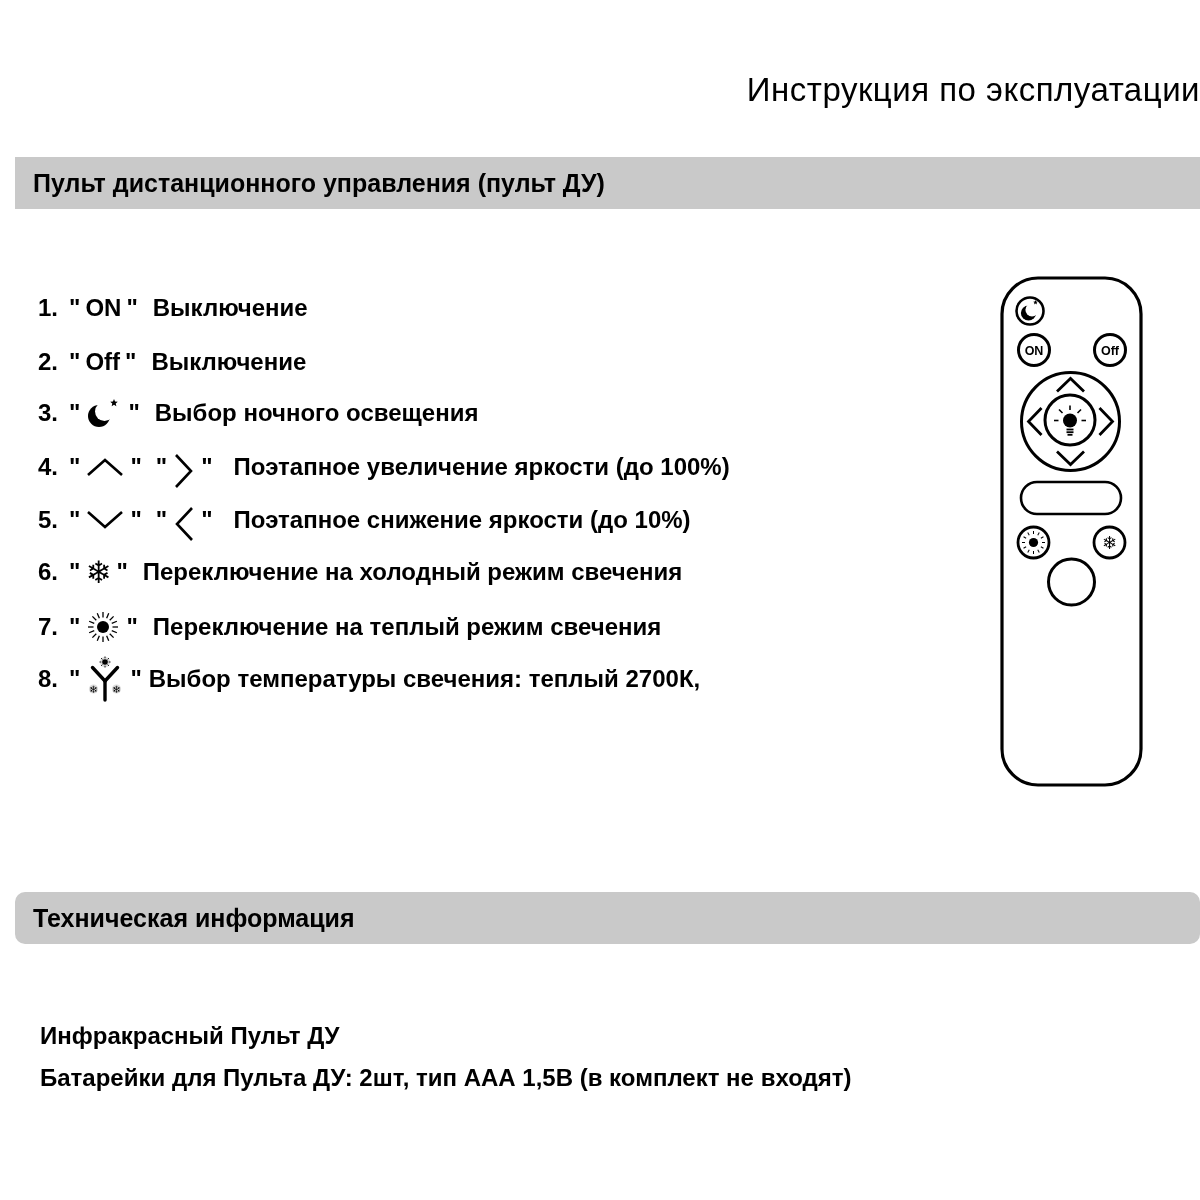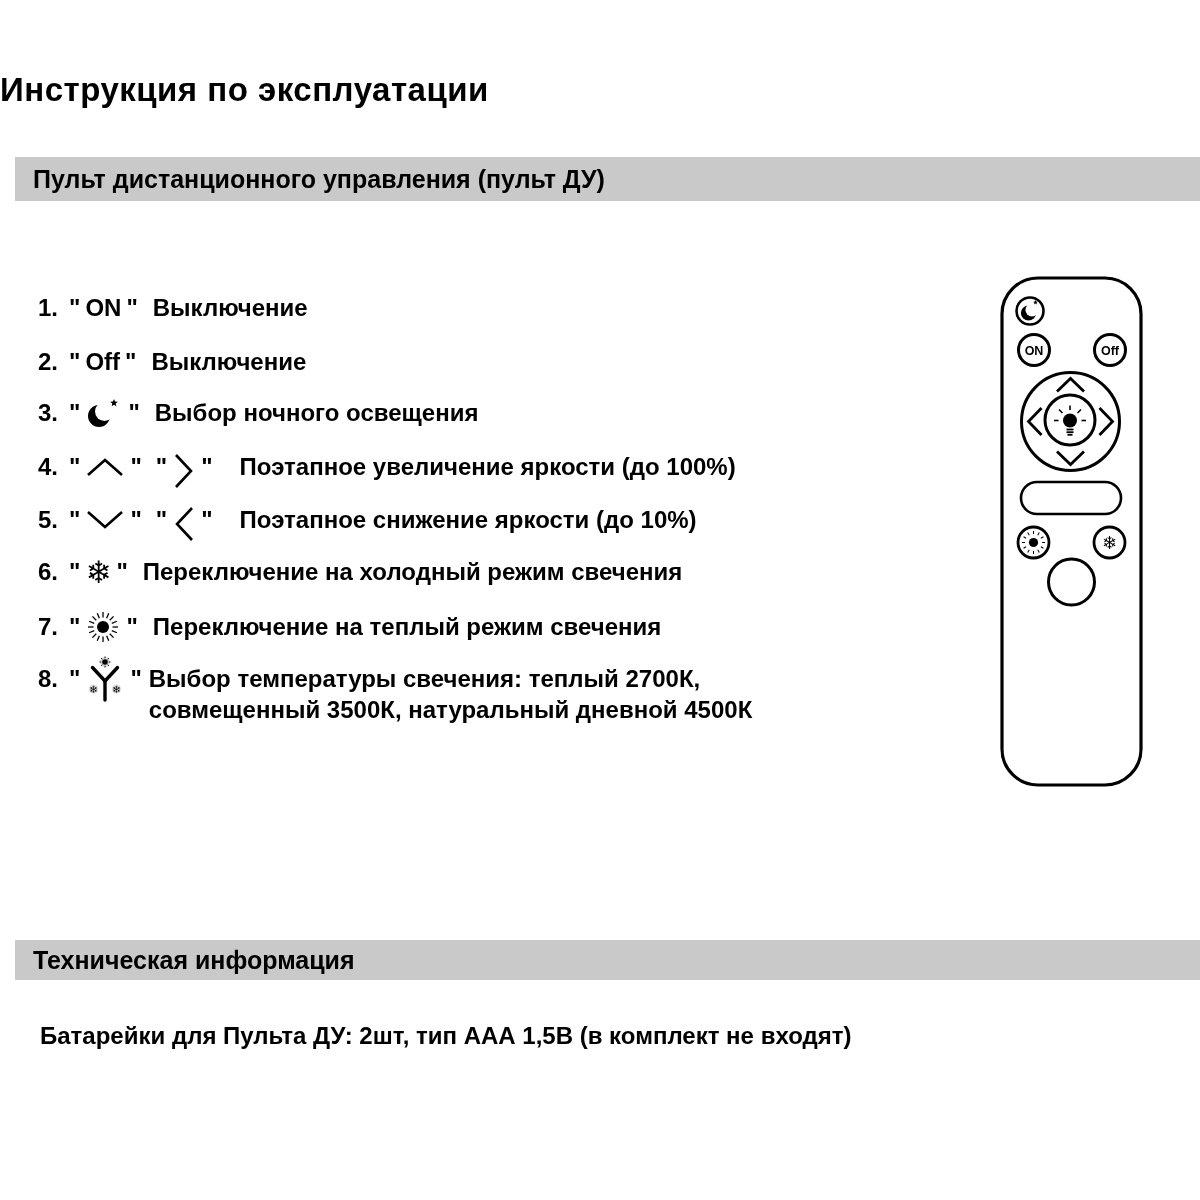--- a/index.html
+++ b/index.html
@@ -1,34 +1,34 @@
 <!DOCTYPE html>
 <html><head>
 <meta charset="utf-8">
 <style>
   * { margin:0; padding:0; box-sizing:border-box; }
   html,body { width:1200px; height:1200px; background:#fff; }
   body { position:relative; overflow:hidden; color:#000;
          font-family:"Liberation Sans", sans-serif; }
 
-  .title { position:absolute; top:71px; left:0; width:1200px; text-align:left;
-           font-size:33px; font-weight:bold; letter-spacing:0.5px; }
+  .title { position:absolute; top:71px; left:0; width:1200px; text-align:right;
+           font-size:33px; font-weight:normal; letter-spacing:0.5px; }
 
   .bar { position:absolute; left:15px; right:0; background:#c9c9c9;
          display:flex; align-items:center; padding-left:18px;
          font-size:25px; font-weight:bold; }
-  .bar-1 { top:157px; height:44px; }
-  .bar-2 { top:940px; height:40px; }
+  .bar-1 { top:157px; height:52px; }
+  .bar-2 { top:892px; height:52px;border-radius:10px; }
 
   .item { position:absolute; left:38px; height:36px; display:flex;
           align-items:center; font-size:24px; font-weight:bold; white-space:nowrap; }
   .num { width:26px; flex:none; }
   .q { margin:0 5px; }
   .itext { margin-left:10px; }
-  .itext-far { margin-left:22px; }
+  .itext-far { margin-left:16px; }
   .grp-gap { margin-left:9px; }
   .chev-lower { transform:translateY(4px); }
   .snow { font-family:"DejaVu Sans", sans-serif; font-size:31px; font-weight:normal;
           line-height:1; }
   .item8 { align-items:flex-start; height:auto; }
   .item8 .lines { margin-left:2px; line-height:31px; }
   .item8 .toprow { height:31px; display:flex; align-items:center; }
   svg { display:block; }
 
   .remote-wrap { position:absolute; left:1000px; top:276px; }
@@ -161,21 +161,20 @@
     </g>
     <circle cx="20" cy="6" r="2.8" fill="#000"></circle>
     <circle cx="8.5" cy="33" r="4.6" fill="#999" opacity="0.35"></circle>
     <circle cx="31.5" cy="33" r="4.6" fill="#999" opacity="0.35"></circle>
     <text x="8.5" y="36.5" font-size="10" text-anchor="middle" font-family="DejaVu Sans">❄</text>
     <text x="31.5" y="36.5" font-size="10" text-anchor="middle" font-family="DejaVu Sans">❄</text>
   </svg>
   <span class="toprow q">"</span>
   <div class="lines">
     <div>Выбор температуры свечения: теплый 2700К,</div>
-    <div>совмещенный 3500К, натуральный дневной 4500К</div>
   </div>
 </div>
 
 <div class="remote-wrap">
   <svg width="143" height="511" viewBox="0 0 143 511">
     <rect x="2" y="2" width="139" height="507" rx="36" fill="#fff" stroke="#000" stroke-width="3.2"></rect>
 
     <g>
       <circle cx="30" cy="35" r="13.5" fill="none" stroke="#000" stroke-width="2.6"></circle>
       <circle cx="28.5" cy="37" r="7.6" fill="#000"></circle>
@@ -240,14 +239,15 @@
 
     <circle cx="71.5" cy="306" r="23" fill="none" stroke="#000" stroke-width="3"></circle>
   </svg>
 </div>
 
 <div class="bar bar-2">
   <span>Техническая информация</span>
 </div>
 
 <div class="tech">
+  <div>Инфракрасный Пульт ДУ</div>
   <div>Батарейки для Пульта ДУ: 2шт, тип ААА 1,5В (в комплект не входят)</div>
 </div>
 
 </body></html>

